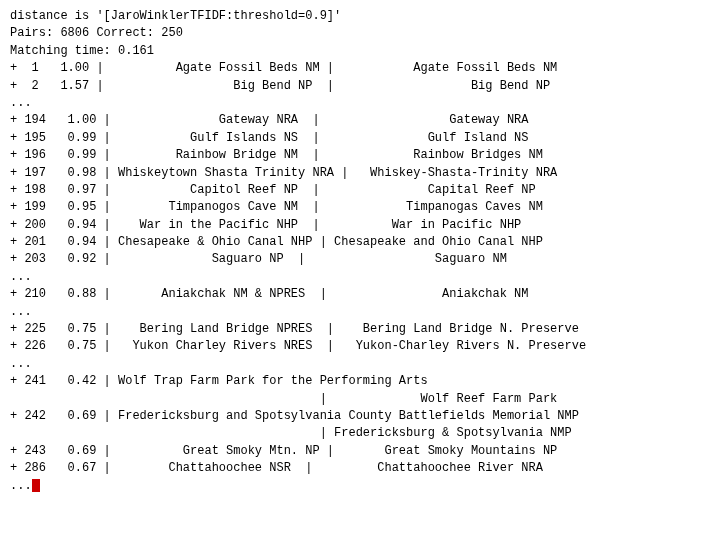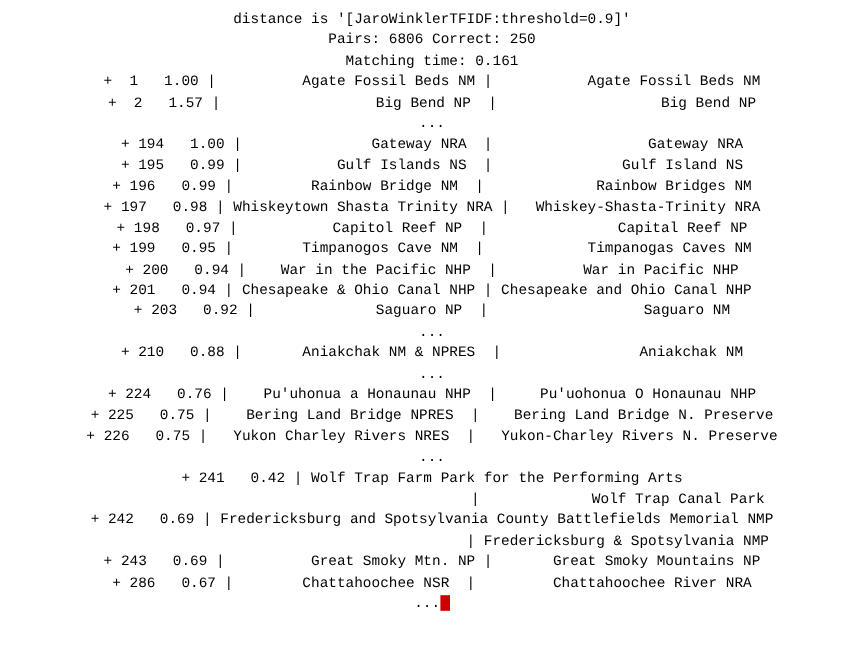--- a/index.html
+++ b/index.html
@@ -9,21 +9,20 @@
       font-size: 12px;
       color: #000000;
       width: 720px;
       height: 540px;
       overflow: hidden;
       padding: 8px 10px;
     }
     .line {
       white-space: pre;
       line-height: 1.45;
-      text-align: center;
     }
     .cursor {
       display: inline-block;
       width: 8px;
       height: 13px;
       background: #cc0000;
       vertical-align: middle;
     }
   </style>
 </head>
@@ -41,24 +40,23 @@
     <div class="line">+ 196   0.99 |         Rainbow Bridge NM  |             Rainbow Bridges NM</div>
     <div class="line">+ 197   0.98 | Whiskeytown Shasta Trinity NRA |   Whiskey-Shasta-Trinity NRA</div>
     <div class="line">+ 198   0.97 |           Capitol Reef NP  |               Capital Reef NP</div>
     <div class="line">+ 199   0.95 |        Timpanogos Cave NM  |            Timpanogas Caves NM</div>
     <div class="line">+ 200   0.94 |    War in the Pacific NHP  |          War in Pacific NHP</div>
     <div class="line">+ 201   0.94 | Chesapeake &amp; Ohio Canal NHP | Chesapeake and Ohio Canal NHP</div>
     <div class="line">+ 203   0.92 |              Saguaro NP  |                  Saguaro NM</div>
     <div class="line">...</div>
     <div class="line">+ 210   0.88 |       Aniakchak NM &amp; NPRES  |                Aniakchak NM</div>
     <div class="line">...</div>
-    <div class="line">+ 224   0.76 |    Pu'uhonua a Honaunau NHP  |     Pu'uohonua O Honaunau NHP</div>
     <div class="line">+ 225   0.75 |    Bering Land Bridge NPRES  |    Bering Land Bridge N. Preserve</div>
     <div class="line">+ 226   0.75 |   Yukon Charley Rivers NRES  |   Yukon-Charley Rivers N. Preserve</div>
     <div class="line">...</div>
     <div class="line">+ 241   0.42 | Wolf Trap Farm Park for the Performing Arts</div>
-    <div class="line">                                           |             Wolf Trap Canal Park</div>
+    <div class="line">                                           |             Wolf Reef Farm Park</div>
     <div class="line">+ 242   0.69 | Fredericksburg and Spotsylvania County Battlefields Memorial NMP</div>
     <div class="line">                                           | Fredericksburg &amp; Spotsylvania NMP</div>
     <div class="line">+ 243   0.69 |          Great Smoky Mtn. NP |       Great Smoky Mountains NP</div>
     <div class="line">+ 286   0.67 |        Chattahoochee NSR  |         Chattahoochee River NRA</div>
     <div class="line">...<span class="cursor"></span></div>
   </div>
 
 </body></html>

